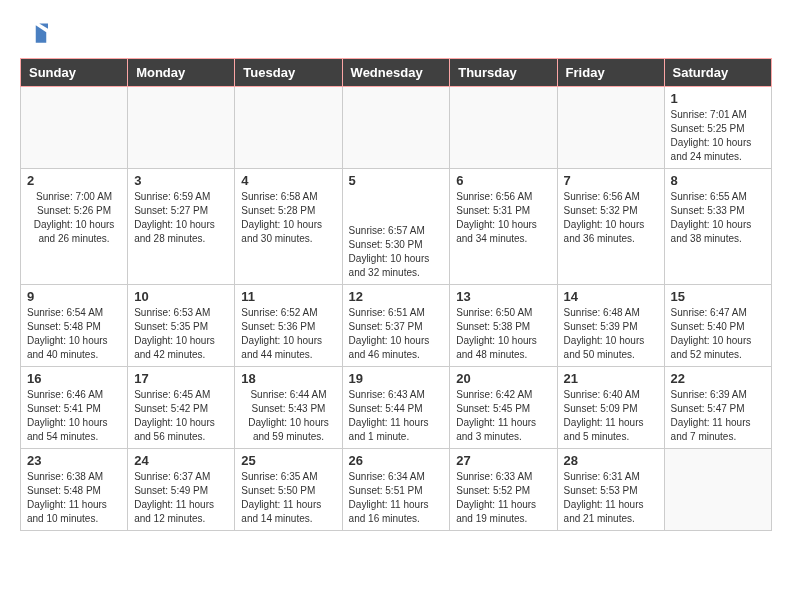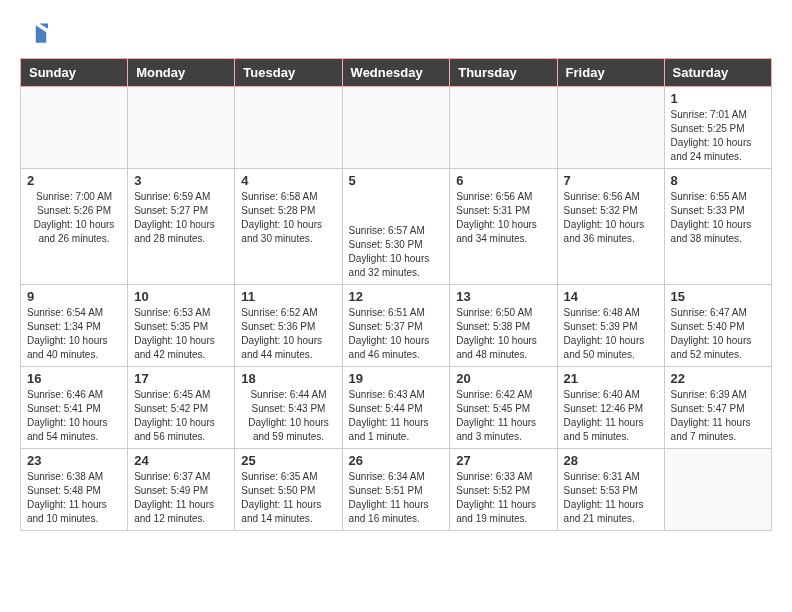--- a/index.html
+++ b/index.html
@@ -179,21 +179,21 @@
           <span class="day-number">8</span>
           <div class="day-info" style="white-space: pre-line;">Sunrise: 6:55 AM
 Sunset: 5:33 PM
 Daylight: 10 hours and 38 minutes.</div>
         </td>
       </tr>
       <tr>
         <td>
           <span class="day-number">9</span>
           <div class="day-info" style="white-space: pre-line;">Sunrise: 6:54 AM
-Sunset: 1:34 PM
+Sunset: 5:48 PM
 Daylight: 10 hours and 40 minutes.</div>
         </td>
         <td>
           <span class="day-number">10</span>
           <div class="day-info" style="white-space: pre-line;">Sunrise: 6:53 AM
 Sunset: 5:35 PM
 Daylight: 10 hours and 42 minutes.</div>
         </td>
         <td>
           <span class="day-number">11</span>
@@ -253,21 +253,21 @@
         </td>
         <td>
           <span class="day-number">20</span>
           <div class="day-info" style="white-space: pre-line;">Sunrise: 6:42 AM
 Sunset: 5:45 PM
 Daylight: 11 hours and 3 minutes.</div>
         </td>
         <td>
           <span class="day-number">21</span>
           <div class="day-info" style="white-space: pre-line;">Sunrise: 6:40 AM
-Sunset: 12:46 PM
+Sunset: 5:09 PM
 Daylight: 11 hours and 5 minutes.</div>
         </td>
         <td>
           <span class="day-number">22</span>
           <div class="day-info" style="white-space: pre-line;">Sunrise: 6:39 AM
 Sunset: 5:47 PM
 Daylight: 11 hours and 7 minutes.</div>
         </td>
       </tr>
       <tr>

